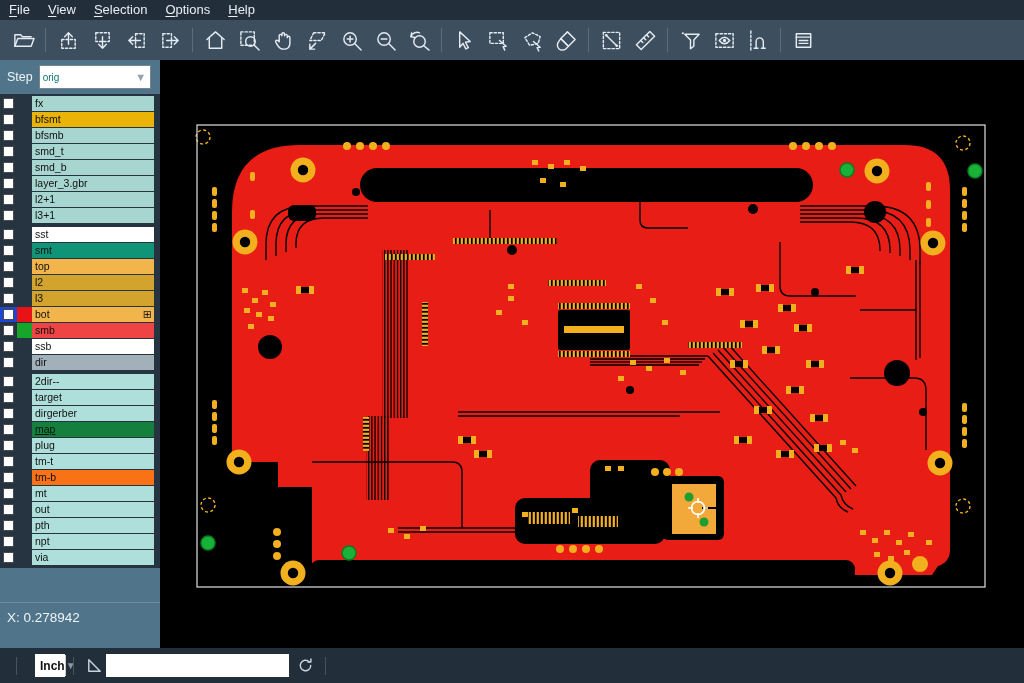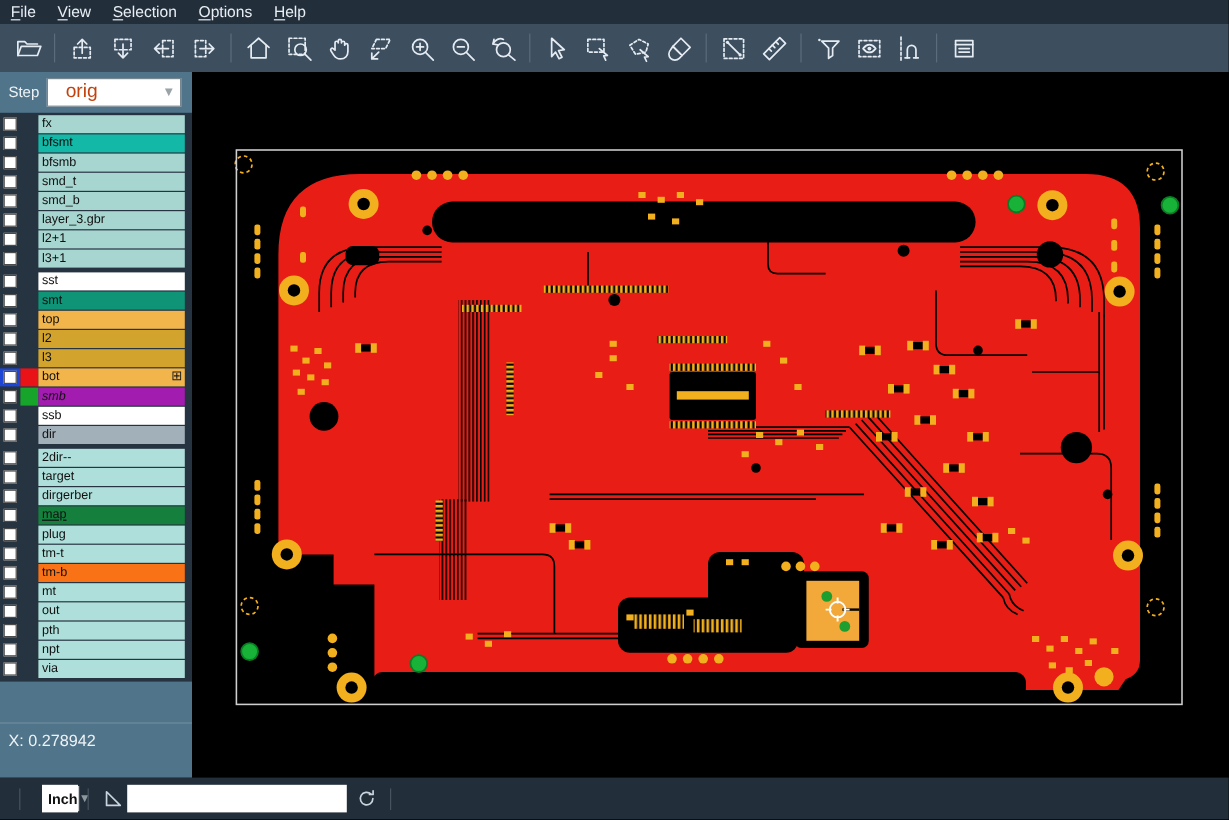--- a/index.html
+++ b/index.html
@@ -17,21 +17,21 @@
   .tbi{width:30px;height:30px;margin:0 2px;display:flex;align-items:center;justify-content:center;flex:0 0 auto;}
   .tbi svg{width:23px;height:23px;stroke:var(--iconc);fill:none;stroke-width:1.5;stroke-linecap:round;stroke-linejoin:round;}
   .tbi svg .dsh{stroke-dasharray:2.4 2;}
   .tbi svg .fil{fill:var(--iconc);stroke:none;}
   .tsep{width:1px;height:24px;background:#5b6c7c;margin:0 5px;flex:0 0 auto;}
   
   .sidebar{position:absolute;left:0;top:60px;width:160px;height:588px;background:var(--sidebar);}
   .step-row{height:34px;display:flex;align-items:center;background:var(--sidebar);}
   .step-label{color:#eef3f6;font-size:12.5px;margin:0 6px 0 7px;}
   .step-select{width:112px;height:24px;background:#fff;border:1px solid #76868f;display:flex;align-items:center;box-sizing:border-box;}
-  .step-select .val{flex:1;font-size:16px;color:#c2410c;padding-left:15px;}
+  .step-select .val{flex:1;font-size:10px;color:#0f766e;padding-left:3px;}
   .step-select .chev{width:18px;color:#9aa3a9;font-size:11px;text-align:center;}
   .layer-list{background:var(--listbg);padding:2px 0 2px 0;}
   .lgroup{margin-bottom:4px;}
   .lgroup:last-child{margin-bottom:0;}
   .lrow{display:flex;height:15px;margin-bottom:1px;align-items:stretch;}
   .cb-cell{width:17px;display:flex;align-items:center;justify-content:center;flex:0 0 auto;}
   .cb-cell.sel{background:var(--selblue);}
   .cb-box{width:9px;height:9px;background:#fff;border:1.5px solid #4a4a4a;}
   .sw-cell{width:15px;flex:0 0 auto;}
   .nm-cell{flex:1;margin-right:6px;font-size:10.5px;line-height:15px;color:#101010;
@@ -236,21 +236,21 @@
             <div class="sw-cell"></div>
             <div class="nm-cell" style="background: rgb(167, 214, 209);">
               <span class="lbl">fx</span>
             </div>
           </div>
           <div class="lrow">
             <div class="cb-cell">
               <span class="cb-box"></span>
             </div>
             <div class="sw-cell"></div>
-            <div class="nm-cell" style="background: #14b8a6;">
+            <div class="nm-cell" style="background: #eab308;">
               <span class="lbl">bfsmt</span>
             </div>
           </div>
           <div class="lrow">
             <div class="cb-cell">
               <span class="cb-box"></span>
             </div>
             <div class="sw-cell"></div>
             <div class="nm-cell" style="background: rgb(167, 214, 209);">
               <span class="lbl">bfsmb</span>
@@ -356,21 +356,21 @@
             <div class="nm-cell" style="background: rgb(241, 181, 75);">
               <span class="lbl">bot</span>
               <span class="grid-ic">⊞</span>
             </div>
           </div>
           <div class="lrow">
             <div class="cb-cell">
               <span class="cb-box"></span>
             </div>
             <div class="sw-cell" style="background: rgb(22, 164, 43);"></div>
-            <div class="nm-cell" style="background: #a21caf; font-style: italic;">
+            <div class="nm-cell" style="background: #ef4444;">
               <span class="lbl">smb</span>
             </div>
           </div>
           <div class="lrow">
             <div class="cb-cell">
               <span class="cb-box"></span>
             </div>
             <div class="sw-cell"></div>
             <div class="nm-cell" style="background: rgb(255, 255, 255);">
               <span class="lbl">ssb</span>

